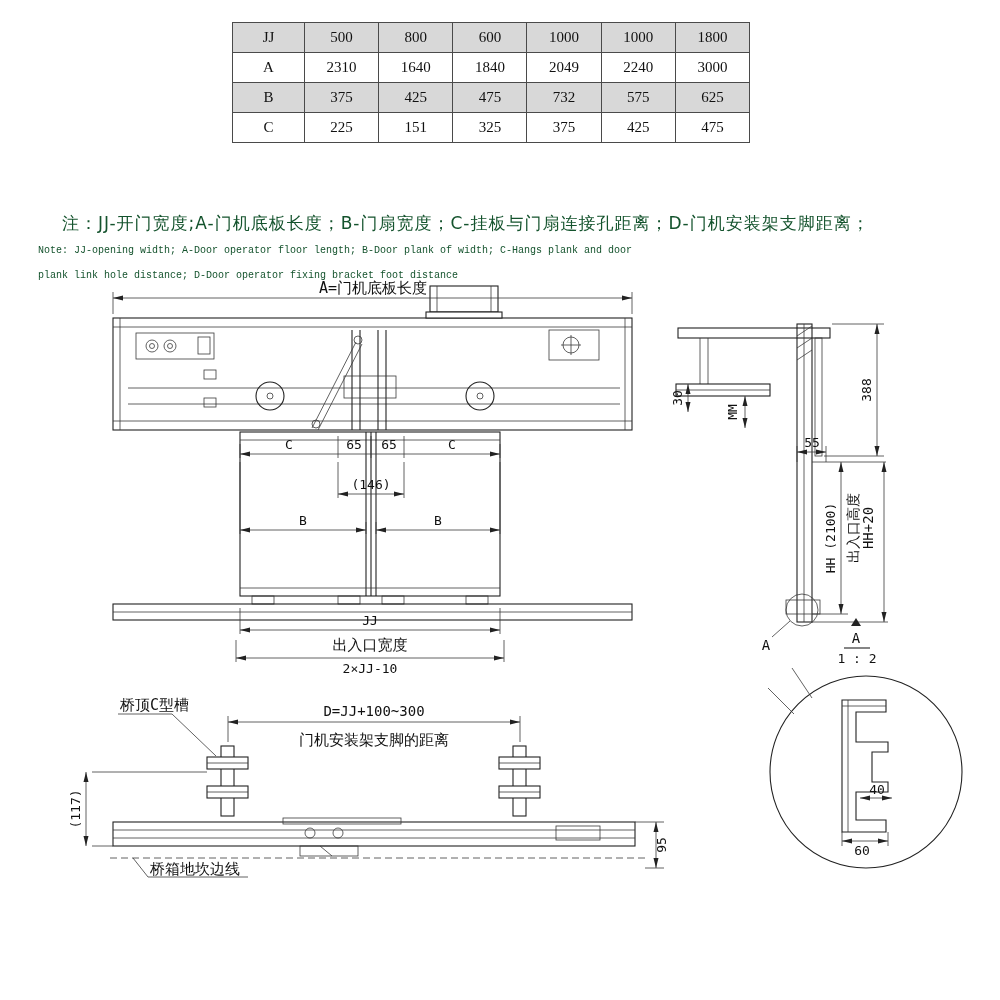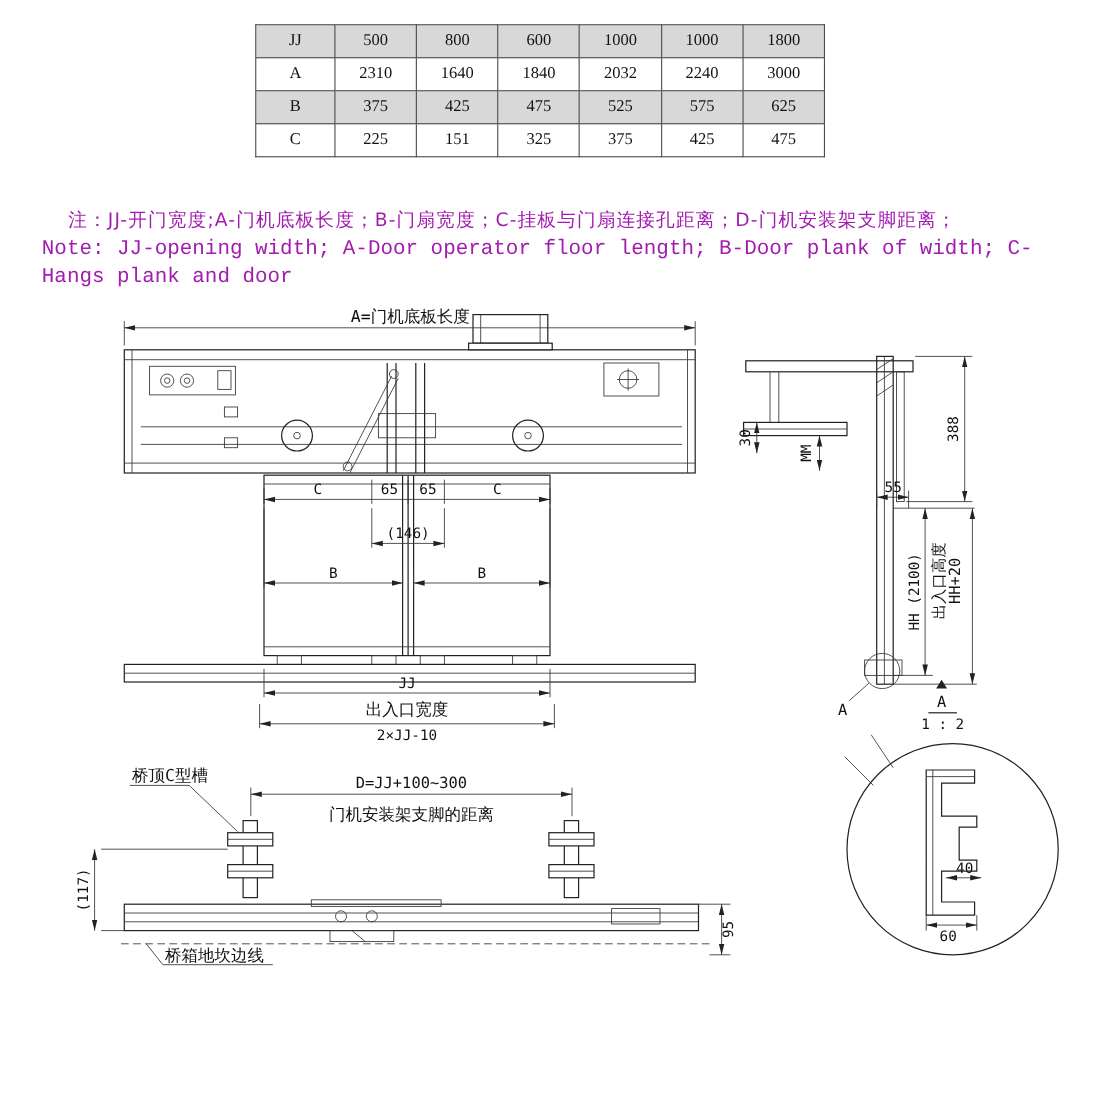--- a/index.html
+++ b/index.html
@@ -9,24 +9,24 @@
   
   .size-table { position:absolute; left:232px; top:22px; width:518px; border-collapse:collapse; table-layout:fixed; }
   .size-table td {
     border:1px solid #4a4a4a; height:30px; text-align:center; vertical-align:middle;
     font-family:"Liberation Serif","DejaVu Serif",serif; font-size:15px; color:#111; background:#ffffff;
   }
   .size-table td:first-child { width:72px; }
   .size-table tr.gray td { background:#d8d8d8; }
 
   
-  .notes { position:absolute; left:38px; top:188px; width:935px; color:#a21caf; }
+  .notes { position:absolute; left:38px; top:212px; width:935px; color:#14532d; }
   .note-cn { font-size:17px; padding-left:24px; letter-spacing:1px; margin-bottom:3px;
              font-family:"DejaVu Sans","Liberation Sans",sans-serif; }
-  .note-en { font-size:19px; line-height:25px;
+  .note-en { font-size:10px; line-height:25px;
              font-family:"Liberation Mono","DejaVu Sans Mono",monospace; }
 
   
   #drawing { position:absolute; left:0; top:0; }
   #drawing text { font-family:"DejaVu Sans Mono","Liberation Mono",monospace; fill:#111; }
   .lw   { stroke:#222; stroke-width:1.1; fill:none; }
   .lwF  { stroke:#222; stroke-width:1.1; fill:#ffffff; }
   .thin { stroke:#3a3a3a; stroke-width:0.8; fill:none; }
   .dim  { stroke:#3a3a3a; stroke-width:0.8; fill:none; }
 </style>
@@ -281,41 +281,42 @@
       <td>600</td>
       <td>1000</td>
       <td>1000</td>
       <td>1800</td>
     </tr>
     <tr>
       <td>A</td>
       <td>2310</td>
       <td>1640</td>
       <td>1840</td>
-      <td>2032</td>
+      <td>2049</td>
       <td>2240</td>
       <td>3000</td>
     </tr>
     <tr class="gray">
       <td>B</td>
       <td>375</td>
       <td>425</td>
       <td>475</td>
-      <td>525</td>
+      <td>732</td>
       <td>575</td>
       <td>625</td>
     </tr>
     <tr>
       <td>C</td>
       <td>225</td>
       <td>151</td>
       <td>325</td>
       <td>375</td>
       <td>425</td>
       <td>475</td>
     </tr>
   </tbody>
 </table>
 
 <div class="notes">
   <div class="note-cn">注：JJ-开门宽度;A-门机底板长度；B-门扇宽度；C-挂板与门扇连接孔距离；D-门机安装架支脚距离；</div>
   <div class="note-en">Note: JJ-opening width; A-Door operator floor length; B-Door plank of width; C-Hangs plank and door</div>
+  <div class="note-en">plank link hole distance; D-Door operator fixing bracket foot distance</div>
 </div>
 
 </body></html>

